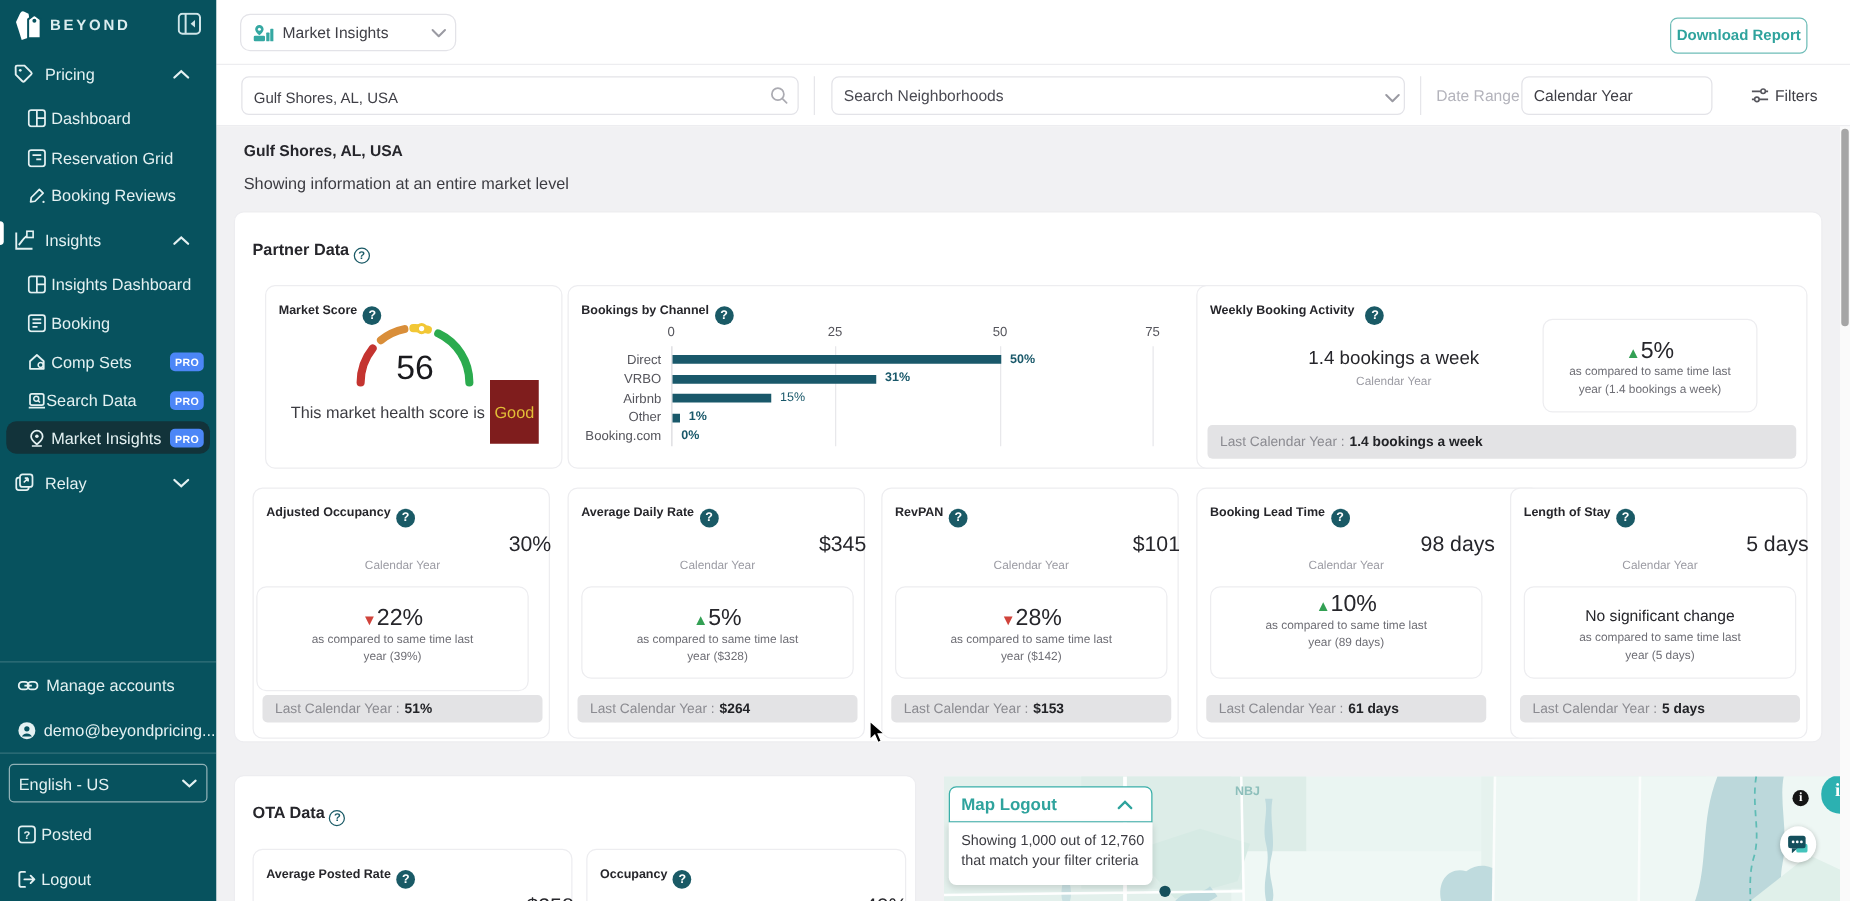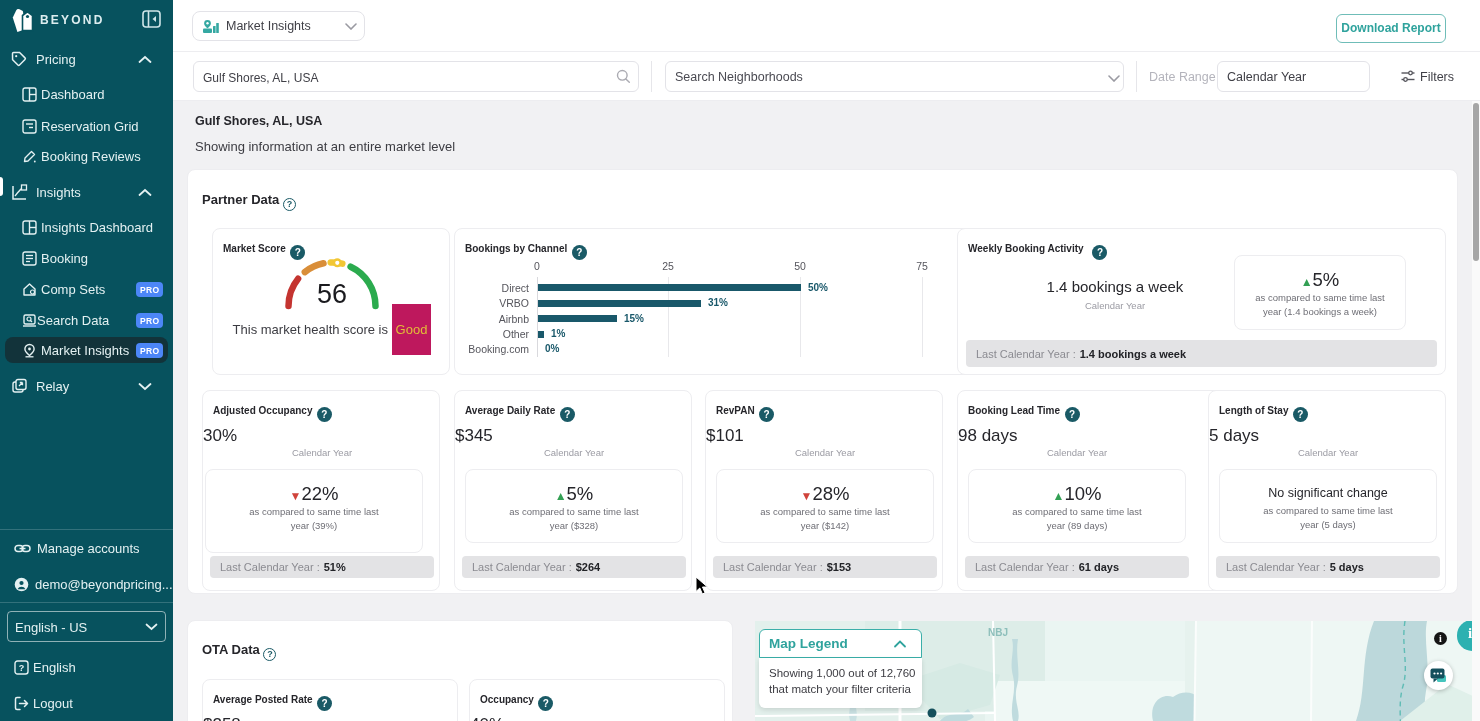--- a/index.html
+++ b/index.html
@@ -15,21 +15,21 @@
 
 #topbar { position:absolute; left:173px; top:0; width:1307px; height:52px; background:#fff; border-bottom:1px solid #EDEDF0; z-index:4; }
 #bar2 { position:absolute; left:173px; top:52px; width:1307px; height:49px; background:#fff; border-bottom:1px solid #EDEDF0; z-index:4; }
 .inputbox { position:absolute; border:1px solid #E3E3E8; border-radius:6px; background:#fff; }
 
 #content { position:absolute; left:173px; top:101px; width:1307px; height:620px; background:#F1F1F3; }
 .card { position:absolute; background:#fff; border:1px solid #EDEDF0; border-radius:8px; }
 .qd { display:inline-block; width:15px; height:15px; border-radius:50%; background:#1A5A66; color:#fff; font-size:10px; font-weight:bold; text-align:center; line-height:15px; vertical-align:-3.5px; }
 .qo { display:inline-block; width:13px; height:13px; border-radius:50%; border:1.5px solid #1A5A66; color:#1A5A66; font-size:9px; font-weight:bold; text-align:center; line-height:10px; vertical-align:-2.5px; }
 .ctitle { font-size:10px; font-weight:bold; color:#26262B; }
-.bigval { font-size:17px; color:#26262B; text-align:left; }
+.bigval { font-size:17px; color:#26262B; text-align:right; }
 .calyr { font-size:9.5px; color:#9B9BA3; text-align:center; }
 .chgbox { position:absolute; border:1px solid #EDEDF0; border-radius:8px; background:#fff; text-align:center; }
 .chgpct { font-size:18.5px; color:#26262B; }
 .chgsub { font-size:9.5px; color:#6E6E75; line-height:13.5px; }
 .lastbar { position:absolute; background:#E3E3E5; border-radius:4px; font-size:11px; color:#8B8B91; display:flex; align-items:center; padding-left:10px; }
 .lastbar b { color:#222327; margin-left:4px; font-weight:bold; }
 .up { color:#33A054; font-size:12px; } .dn { color:#D0433B; font-size:12px; }
 </style>
 </head>
 <body>
@@ -44,21 +44,21 @@
       <div class="card" style="left:24px;top:58px;width:238px;height:147px">
         <div class="abs" style="left:10px;top:9px"><span class="ctitle">Market Score</span> <span class="qd">?</span></div>
         <svg class="abs" style="left:64px;top:27px" width="110" height="60" viewBox="0 0 110 60">
           <path d="M 11.5 50.0 A 43.5 43.5 0 0 1 21.1 22.8" fill="none" stroke="#C43430" stroke-width="6.5" stroke-linecap="round"></path>
           <path d="M 27.8 16.1 A 43.5 43.5 0 0 1 46.5 7.3" fill="none" stroke="#D98E39" stroke-width="6.5" stroke-linecap="round"></path>
           <path d="M 53.7 6.5 A 43.5 43.5 0 0 1 65.3 7.7" fill="none" stroke="#F2C735" stroke-width="6.5" stroke-linecap="round"></path>
           <path d="M 73.6 10.7 A 43.5 43.5 0 0 1 98.5 50.0" fill="none" stroke="#2BAB4E" stroke-width="6.5" stroke-linecap="round"></path>
           <circle cx="60.3" cy="6.8" r="3.3" fill="#fff" stroke="#F2C735" stroke-width="2.4"></circle>
         </svg>
         <div class="abs" style="left:0;top:50px;width:238px;text-align:center;font-size:27px;color:#1A1A1E">56</div>
-        <div class="abs" style="left:0;top:93px;width:238px;text-align:center;font-size:13px;color:#3C3C42">This market health score is <span style="background:#be185d;color:#E2BE37;padding:18px 4px">Good</span></div>
+        <div class="abs" style="left:0;top:93px;width:238px;text-align:center;font-size:13px;color:#3C3C42">This market health score is <span style="background:#7f1d1d;color:#E2BE37;padding:18px 4px">Good</span></div>
       </div>
 
       <div class="card" style="left:266px;top:58px;width:528px;height:147px">
         <div class="abs" style="left:10px;top:9px"><span class="ctitle">Bookings by Channel</span> <span class="qd">?</span></div>
         <div class="abs" style="left:77px;top:31px;width:10px;text-align:center;font-size:10.5px;color:#55555C">0</div>
         <div class="abs" style="left:203px;top:31px;width:20px;text-align:center;font-size:10.5px;color:#55555C">25</div>
         <div class="abs" style="left:335px;top:31px;width:20px;text-align:center;font-size:10.5px;color:#55555C">50</div>
         <div class="abs" style="left:457px;top:31px;width:20px;text-align:center;font-size:10.5px;color:#55555C">75</div>
         <div class="abs" style="left:82px;top:48px;width:1px;height:80px;background:#D9D9DD"></div>
         <div class="abs" style="left:213px;top:48px;width:1px;height:80px;background:#E8E8EB"></div>
@@ -68,21 +68,21 @@
         <div class="abs" style="left:0px;top:68px;width:74px;text-align:right;font-size:10.5px;color:#55555C">VRBO</div>
         <div class="abs" style="left:0px;top:83.5px;width:74px;text-align:right;font-size:10.5px;color:#55555C">Airbnb</div>
         <div class="abs" style="left:0px;top:99px;width:74px;text-align:right;font-size:10.5px;color:#55555C">Other</div>
         <div class="abs" style="left:0px;top:114px;width:74px;text-align:right;font-size:10.5px;color:#55555C">Booking.com</div>
         <div class="abs" style="left:83px;top:55px;width:263px;height:7px;background:#19586A"></div>
         <div class="abs" style="left:83px;top:70.5px;width:163px;height:7px;background:#19586A"></div>
         <div class="abs" style="left:83px;top:86px;width:79px;height:7px;background:#19586A"></div>
         <div class="abs" style="left:83px;top:101.5px;width:6px;height:7px;background:#19586A"></div>
         <div class="abs" style="left:353px;top:52.5px;font-size:10px;font-weight:bold;color:#19586A">50%</div>
         <div class="abs" style="left:253px;top:68px;font-size:10px;font-weight:bold;color:#19586A">31%</div>
-        <div class="abs" style="left:169px;top:83.5px;font-size:10px;font-weight:bold;color:#19586A">15%</div>
+        <div class="abs" style="left:169px;top:83.5px;font-size:10px;font-weight:normal;color:#19586A">15%</div>
         <div class="abs" style="left:96px;top:99px;font-size:10px;font-weight:bold;color:#19586A">1%</div>
         <div class="abs" style="left:90px;top:114px;font-size:10px;font-weight:bold;color:#19586A">0%</div>
       </div>
 
       <div class="card" style="left:769px;top:58px;width:489px;height:147px">
         <div class="abs" style="left:10px;top:9px"><span class="ctitle">Weekly Booking Activity</span>&nbsp; <span class="qd">?</span></div>
         <div class="abs" style="left:0;top:48.5px;width:314px;text-align:center;font-size:15px;color:#26262B">1.4 bookings a week</div>
         <div class="calyr abs" style="left:0;top:70.5px;width:314px">Calendar Year</div>
         <div class="chgbox" style="left:276px;top:26px;width:172px;height:75px">
           <div style="margin-top:13px"><span class="up">▲</span><span class="chgpct">5%</span></div>
@@ -119,21 +119,21 @@
           <div style="margin-top:13px"><span class="dn">▼</span><span class="chgpct">28%</span></div>
           <div class="chgsub">as compared to same time last<br>year ($142)</div>
         </div>
         <div class="lastbar" style="left:7px;top:165px;width:224px;height:22px">Last Calendar Year : <b>$153</b></div>
       </div>
       <div class="card" style="left:769px;top:220px;width:276px;height:201px">
         <div class="abs" style="left:10px;top:9px"><span class="ctitle">Booking Lead Time</span> <span class="qd">?</span></div>
         <div class="bigval abs" style="left:0;top:35px;width:238px">98 days</div>
         <div class="calyr abs" style="left:0;top:56px;width:238px">Calendar Year</div>
         <div class="chgbox" style="left:10px;top:78px;width:218px;height:74px">
-          <div style="margin-top:13px"><span class="up">▲</span><span class="chgpct">10%</span></div>
+          <div style="margin-top:2px"><span class="up">▲</span><span class="chgpct">10%</span></div>
           <div class="chgsub">as compared to same time last<br>year (89 days)</div>
         </div>
         <div class="lastbar" style="left:7px;top:165px;width:224px;height:22px">Last Calendar Year : <b>61 days</b></div>
       </div>
       <div class="card" style="left:1020px;top:220px;width:238px;height:201px">
         <div class="abs" style="left:10px;top:9px"><span class="ctitle">Length of Stay</span> <span class="qd">?</span></div>
         <div class="bigval abs" style="left:0;top:35px;width:238px">5 days</div>
         <div class="calyr abs" style="left:0;top:56px;width:238px">Calendar Year</div>
         <div class="chgbox" style="left:10px;top:78px;width:218px;height:74px">
           <div style="margin-top:16px;font-size:12.5px;color:#26262B">No significant change</div>
@@ -177,21 +177,21 @@
         <line x1="0" y1="95" x2="240" y2="92" stroke="#fff" stroke-width="2"></line>
         <line x1="238" y1="0" x2="242" y2="200" stroke="#fff" stroke-width="2"></line>
         <line x1="0" y1="148" x2="230" y2="150" stroke="#fff" stroke-width="2"></line>
         <line x1="441" y1="0" x2="438" y2="200" stroke="#FBFDFC" stroke-width="2"></line>
         <line x1="557" y1="0" x2="555" y2="200" stroke="#FBFDFC" stroke-width="2"></line>
         <text x="233" y="15" font-size="10" font-weight="bold" fill="#8DBFBB" font-family="Liberation Sans">NBJ</text>
         <circle cx="177" cy="92" r="4.5" fill="#15505C"></circle>
       </svg>
       
       <div class="abs" style="left:4px;top:8px;width:163px;height:29px;background:#fff;border:1.5px solid #3AAFA9;border-radius:6px 6px 0 0;"></div>
-      <div class="abs" style="left:14px;top:15px;font-size:13.5px;font-weight:bold;color:#2FA39D">Map Legend</div>
+      <div class="abs" style="left:14px;top:15px;font-size:13.5px;font-weight:bold;color:#2FA39D">Map Logout</div>
       <svg class="abs" style="left:138px;top:19px" width="14" height="8" viewBox="0 0 14 8">
           <path d="M2 6.5 L7 1.5 L12 6.5" fill="none" stroke="#2FA39D" stroke-width="1.8" stroke-linecap="round"></path>
         </svg>
       <div class="abs" style="left:4px;top:37px;width:163px;height:50px;background:#fff;border-radius:0 0 6px 6px;box-shadow:0 2px 5px rgba(0,0,0,0.12);font-size:11.5px;color:#3C3C42;padding:8px 0 0 10px;line-height:15.5px">Showing 1,000 out of 12,760<br>that match your filter criteria</div>
       
       <div class="abs" style="left:679px;top:10.5px;width:13px;height:13px;border-radius:50%;background:#151515;color:#fff;font-size:10px;font-weight:bold;text-align:center;line-height:13px;font-family:'Liberation Serif',serif">i</div>
       <div class="abs" style="left:702px;top:-1px;width:34px;height:31px;border-radius:15px;background:#2CB1B1;color:#fff;font-size:15px;font-weight:bold;text-align:left;padding:5px 0 0 11px;font-family:'Liberation Serif',serif">i</div>
       <div class="abs" style="left:669px;top:40px;width:29px;height:29px;border-radius:50%;background:#fff;box-shadow:0 1px 4px rgba(0,0,0,0.25)"></div>
       <svg class="abs" style="left:675px;top:47px" width="19" height="17" viewBox="0 0 19 17">
           <rect x="7" y="7" width="9" height="7" rx="1.5" fill="#45C4BC"></rect>
@@ -390,21 +390,21 @@
       <span style="margin-left:15px">English - US</span>
       <svg class="chev" style="left:145px" width="13" height="8" viewBox="0 0 13 8">
           <path d="M1.5 1.5 L6.5 6 L11.5 1.5" fill="none" stroke="#E4F1F2" stroke-width="1.7" stroke-linecap="round"></path>
         </svg>
     </div>
     <div class="nav-item" style="top:654px">
       <svg style="margin-left:14px" width="15" height="15" viewBox="0 0 15 15">
           <rect x="1" y="1" width="13" height="13" rx="2.5" fill="none" stroke="#E4F1F2" stroke-width="1.4"></rect>
           <text x="7.5" y="11" font-size="9" font-weight="bold" fill="#E4F1F2" text-anchor="middle" font-family="Liberation Sans">?</text>
         </svg>
-      <span style="margin-left:4px">English</span>
+      <span style="margin-left:4px">Posted</span>
     </div>
     <div class="nav-item" style="top:690px">
       <svg style="margin-left:14px" width="15" height="15" viewBox="0 0 15 15">
           <path d="M6 1.5 L3 1.5 Q1.5 1.5 1.5 3 L1.5 12 Q1.5 13.5 3 13.5 L6 13.5" fill="none" stroke="#E4F1F2" stroke-width="1.5" stroke-linecap="round"></path>
           <path d="M5.5 7.5 L13 7.5 M10.5 4.5 L13.5 7.5 L10.5 10.5" fill="none" stroke="#E4F1F2" stroke-width="1.5" stroke-linecap="round" stroke-linejoin="round"></path>
         </svg>
       <span style="margin-left:4px">Logout</span>
     </div>
   </div>
 </div>

